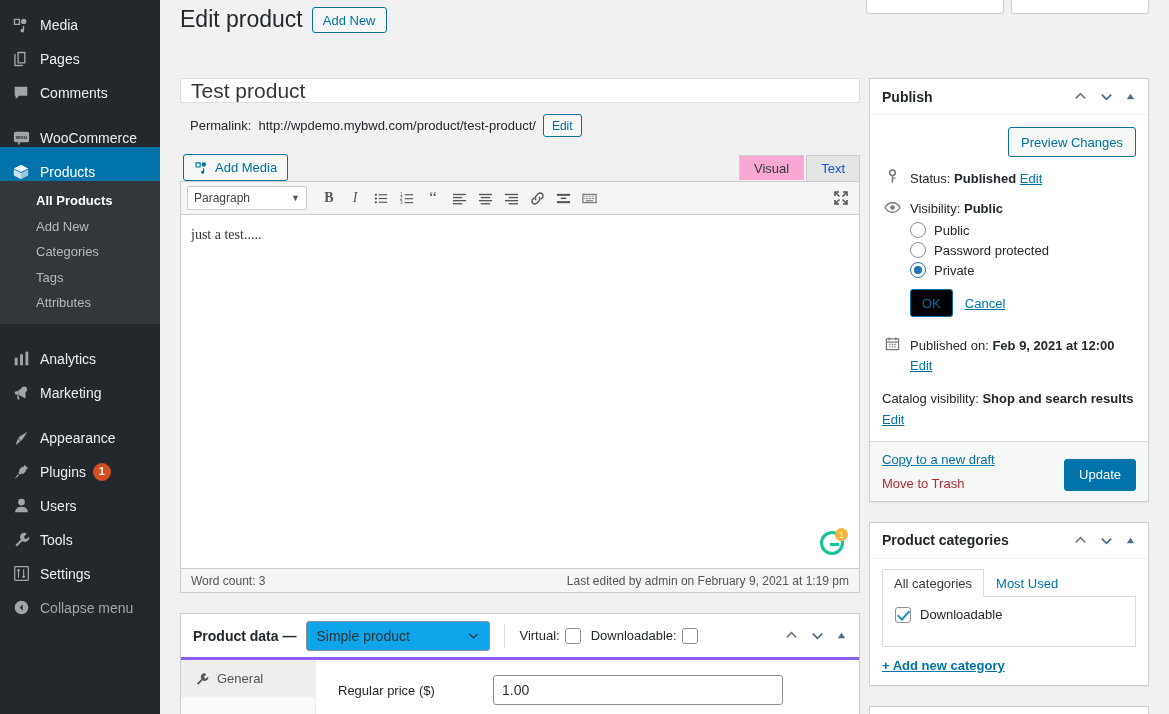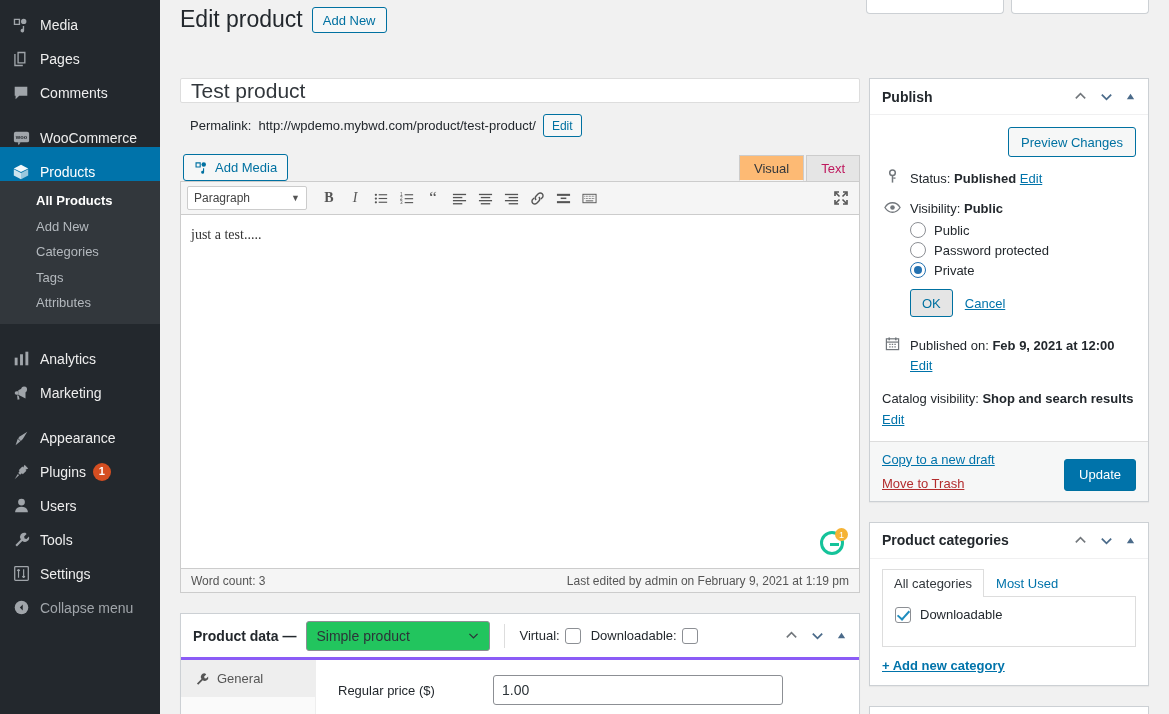--- a/index.html
+++ b/index.html
@@ -138,24 +138,24 @@
     border: 1px solid #0071a1; border-radius: 3px;
     background: #f6f7f7; color: #0071a1;
     font-size: 13px; cursor: pointer;
   }
   .wp-editor-tabs { display: flex; gap: 0; align-items: flex-end; }
   .etab {
     height: 26px; padding: 0 14px;
     display: flex; align-items: center;
     font-size: 13px; border: 1px solid #ccc;
     border-bottom: none; cursor: pointer;
-    background: #e5e5e5; color: #be185d;
+    background: #e5e5e5; color: #1d4ed8;
     margin-left: 2px;
   }
-  .etab.active { background: #fdba74; color: #32373c; border-bottom: 1px solid #f5f5f5; }
+  .etab.active { background: #f9a8d4; color: #32373c; border-bottom: 1px solid #f5f5f5; }
 
   .mce-toolbar {
     background: #f5f5f5; border: 1px solid #ccc;
     height: 34px; display: flex; align-items: center;
     padding: 0 6px; gap: 2px;
     position: relative;
   }
   .fmt-select {
     height: 24px; width: 120px;
     border: 1px solid #ccc; background: #fff;
@@ -215,21 +215,21 @@
   .pd-header {
     display: flex; align-items: center;
     height: 46px; padding: 0 12px;
     border-bottom: 3px solid #8b5cf6;
     gap: 10px; position: relative;
   }
   .pd-title { font-size: 14px; font-weight: bold; color: #23282d; }
   .pd-select {
     height: 30px; width: 184px;
     border: 1px solid #8c8f94; border-radius: 3px;
-    background: #22c55e; display: flex; align-items: center;
+    background: #0ea5e9; display: flex; align-items: center;
     justify-content: space-between; padding: 0 9px;
     font-size: 14px; color: #2c3338; cursor: pointer;
   }
   .pd-divider { width: 1px; height: 24px; background: #ddd; margin: 0 4px; }
   .cb-label {
     display: flex; align-items: center; gap: 5px;
     font-size: 13px; color: #23282d; cursor: pointer;
   }
   .cbox {
     width: 16px; height: 16px; border: 1px solid #8c8f94;
@@ -299,32 +299,32 @@
   .radio.on { border-color: #2271b1; }
   .radio.on::after {
     content: ""; position: absolute; left: 3px; top: 3px;
     width: 8px; height: 8px; border-radius: 50%; background: #2271b1;
   }
   .okrow { display: flex; align-items: center; gap: 12px; padding: 9px 0 4px 28px; }
   .btn-ok {
     display: inline-flex; align-items: center; justify-content: center;
     height: 28px; padding: 0 11px;
     border: 1px solid #0071a1; border-radius: 3px;
-    background: #e5e5e5; color: #0071a1;
+    background: #000000; color: #0071a1;
     font-size: 13px; cursor: pointer;
   }
   .catalog-row { padding: 6px 0 0 0; font-size: 13px; color: #23282d; line-height: 1.6; }
   .major-actions {
     border-top: 1px solid #ddd; background: #f6f7f7;
     padding: 10px 12px; display: flex; align-items: flex-end;
     justify-content: space-between;
     margin: 10px -12px -12px -12px;
   }
   .left-actions { display: flex; flex-direction: column; gap: 9px; }
-  .trash-link { color: #b32d2e; text-decoration: underline; cursor: pointer; font-size: 13px; }
+  .trash-link { color: #b32d2e; cursor: pointer; font-size: 13px; }
   .btn-primary {
     display: inline-flex; align-items: center; justify-content: center;
     height: 32px; padding: 0 14px;
     border: 1px solid #0071a1; border-radius: 3px;
     background: #0073aa; color: #fff;
     font-size: 13px; cursor: pointer;
   }
 
   .cat-tabs { display: flex; align-items: flex-end; border-bottom: 1px solid #ddd; }
   .cat-tab {

